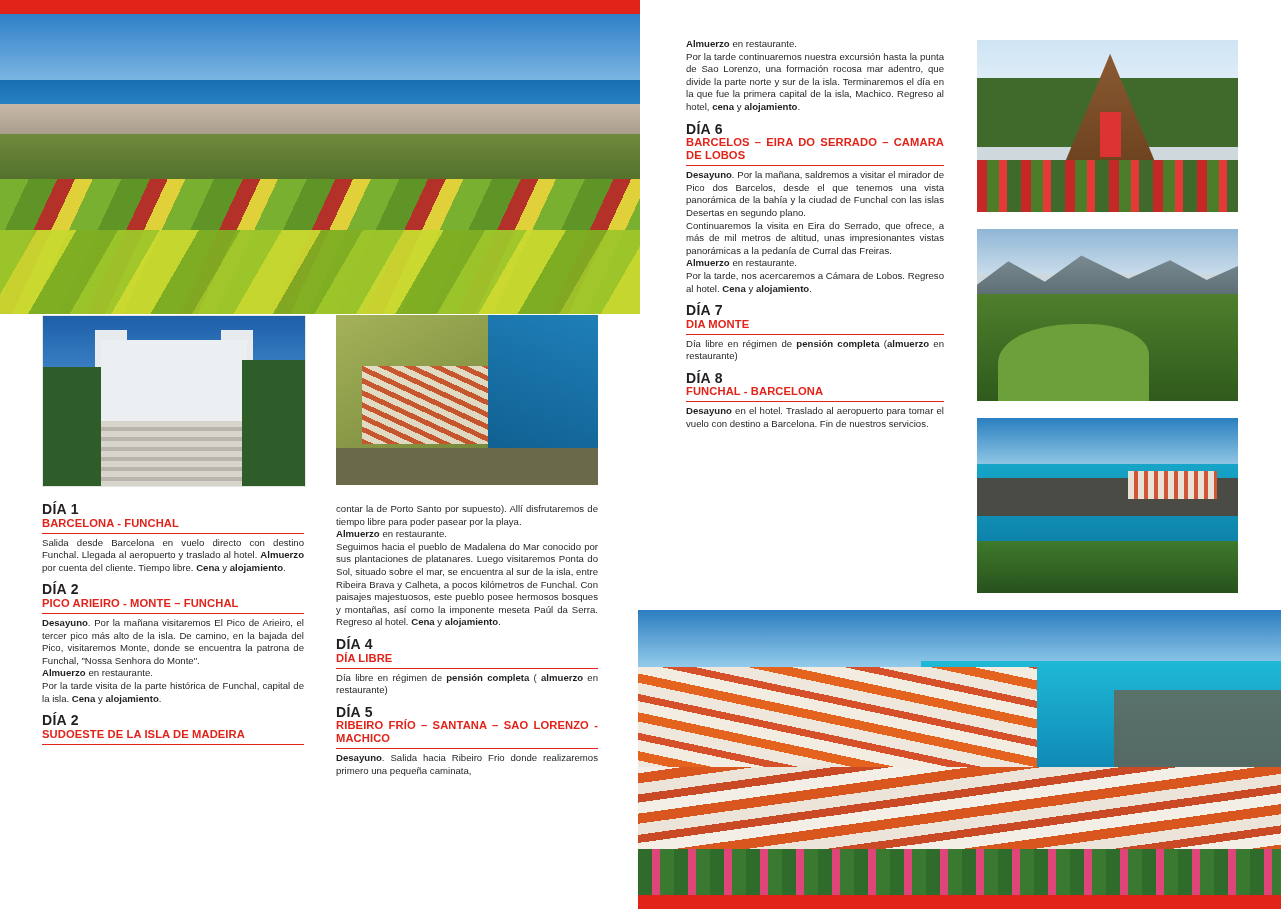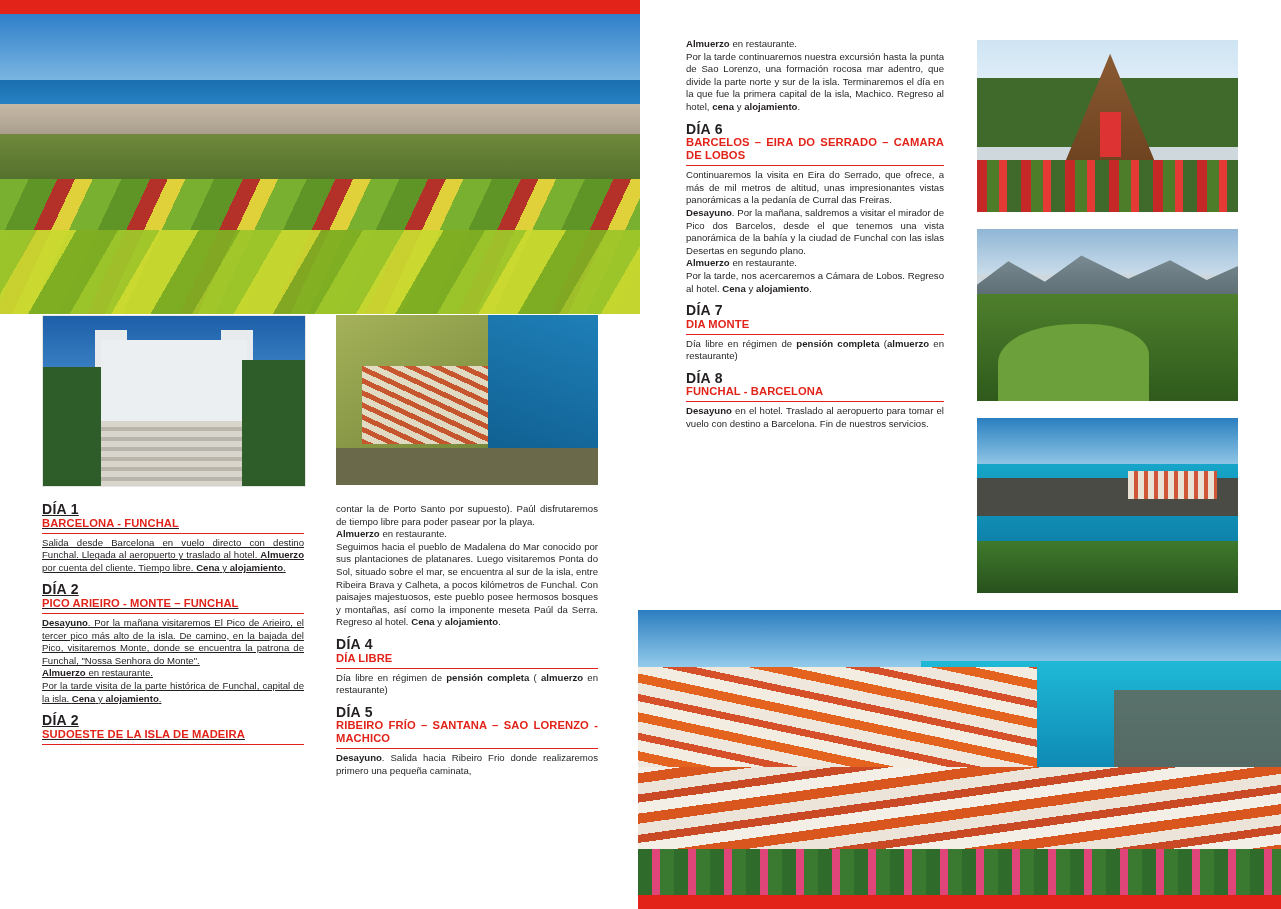--- a/index.html
+++ b/index.html
@@ -114,21 +114,21 @@
       background: repeating-linear-gradient(90deg,#2f6b2a 0 14px,#e0457a 14px 22px,#3a7a30 22px 36px); }
 
   
   .col {
     position: absolute;
     font-size: 9.6px;
     line-height: 12.6px;
     text-align: justify;
     color: #231f20;
   }
-  #col-1 { left: 42px; top: 503px; width: 262px; text-decoration: underline; }
+  #col-1 { left: 42px; top: 503px; width: 262px; }
   #col-2 { left: 336px; top: 503px; width: 262px; }
   #col-3 { left: 686px; top: 38px; width: 258px; }
 
   .daynum {
     font-size: 14px;
     font-weight: bold;
     letter-spacing: .3px;
     color: #231f20;
     margin: 9px 0 0 0;
   }
@@ -218,37 +218,37 @@
       <p class="para"><span>Salida desde Barcelona en vuelo directo con destino Funchal. Llegada al aeropuerto y traslado al hotel. </span><b>Almuerzo</b><span> por cuenta del cliente. Tiempo libre. </span><b>Cena</b><span> y </span><b>alojamiento</b><span>.</span></p>
       <div class="daynum">DÍA 2</div>
       <div class="daytitle">PICO ARIEIRO - MONTE – FUNCHAL</div>
       <p class="para"><b>Desayuno</b><span>. Por la mañana visitaremos El Pico de Arieiro, el tercer pico más alto de la isla. De camino, en la bajada del Pico, visitaremos Monte, donde se encuentra la patrona de Funchal, "Nossa Senhora do Monte".</span></p>
       <p class="para"><b>Almuerzo</b><span> en restaurante.</span></p>
       <p class="para"><span>Por la tarde visita de la parte histórica de Funchal, capital de la isla. </span><b>Cena</b><span> y </span><b>alojamiento</b><span>.</span></p>
       <div class="daynum">DÍA 2</div>
       <div class="daytitle">SUDOESTE DE LA ISLA DE MADEIRA</div>
     </div>
   <div class="col" id="col-2">
-      <p class="para"><span>contar la de Porto Santo por supuesto). Paúl disfrutaremos de tiempo libre para poder pasear por la playa.</span></p>
+      <p class="para"><span>contar la de Porto Santo por supuesto). Allí disfrutaremos de tiempo libre para poder pasear por la playa.</span></p>
       <p class="para"><b>Almuerzo</b><span> en restaurante.</span></p>
       <p class="para"><span>Seguimos hacia el pueblo de Madalena do Mar conocido por sus plantaciones de platanares. Luego visitaremos Ponta do Sol, situado sobre el mar, se encuentra al sur de la isla, entre Ribeira Brava y Calheta, a pocos kilómetros de Funchal. Con paisajes majestuosos, este pueblo posee hermosos bosques y montañas, así como la imponente meseta Paúl da Serra. Regreso al hotel. </span><b>Cena</b><span> y </span><b>alojamiento</b><span>.</span></p>
       <div class="daynum">DÍA 4</div>
       <div class="daytitle">DÍA LIBRE</div>
       <p class="para"><span>Día libre en régimen de </span><b>pensión completa</b><span> ( </span><b>almuerzo</b><span> en restaurante)</span></p>
       <div class="daynum">DÍA 5</div>
       <div class="daytitle">RIBEIRO FRÍO – SANTANA – SAO LORENZO - MACHICO</div>
       <p class="para"><b>Desayuno</b><span>. Salida hacia Ribeiro Frio donde realizaremos primero una pequeña caminata,</span></p>
     </div>
   <div class="col" id="col-3">
       <p class="para"><b>Almuerzo</b><span> en restaurante.</span></p>
       <p class="para"><span>Por la tarde continuaremos nuestra excursión hasta la punta de Sao Lorenzo, una formación rocosa mar adentro, que divide la parte norte y sur de la isla. Terminaremos el día en la que fue la primera capital de la isla, Machico. Regreso al hotel, </span><b>cena</b><span> y </span><b>alojamiento</b><span>.</span></p>
       <div class="daynum">DÍA 6</div>
       <div class="daytitle">BARCELOS – EIRA DO SERRADO – CAMARA DE LOBOS</div>
+      <p class="para"><b>Desayuno</b><span>. Por la mañana, saldremos a visitar el mirador de Pico dos Barcelos, desde el que tenemos una vista panorámica de la bahía y la ciudad de Funchal con las islas Desertas en segundo plano.</span></p>
       <p class="para"><span>Continuaremos la visita en Eira do Serrado, que ofrece, a más de mil metros de altitud, unas impresionantes vistas panorámicas a la pedanía de Curral das Freiras.</span></p>
-      <p class="para"><b>Desayuno</b><span>. Por la mañana, saldremos a visitar el mirador de Pico dos Barcelos, desde el que tenemos una vista panorámica de la bahía y la ciudad de Funchal con las islas Desertas en segundo plano.</span></p>
       <p class="para"><b>Almuerzo</b><span> en restaurante.</span></p>
       <p class="para"><span>Por la tarde, nos acercaremos a Cámara de Lobos. Regreso al hotel. </span><b>Cena</b><span> y </span><b>alojamiento</b><span>.</span></p>
       <div class="daynum">DÍA 7</div>
       <div class="daytitle">DIA MONTE</div>
       <p class="para"><span>Día libre en régimen de </span><b>pensión completa</b><span> (</span><b>almuerzo</b><span> en restaurante)</span></p>
       <div class="daynum">DÍA 8</div>
       <div class="daytitle">FUNCHAL - BARCELONA</div>
       <p class="para"><b>Desayuno</b><span> en el hotel. Traslado al aeropuerto para tomar el vuelo con destino a Barcelona. Fin de nuestros servicios.</span></p>
     </div>
 

